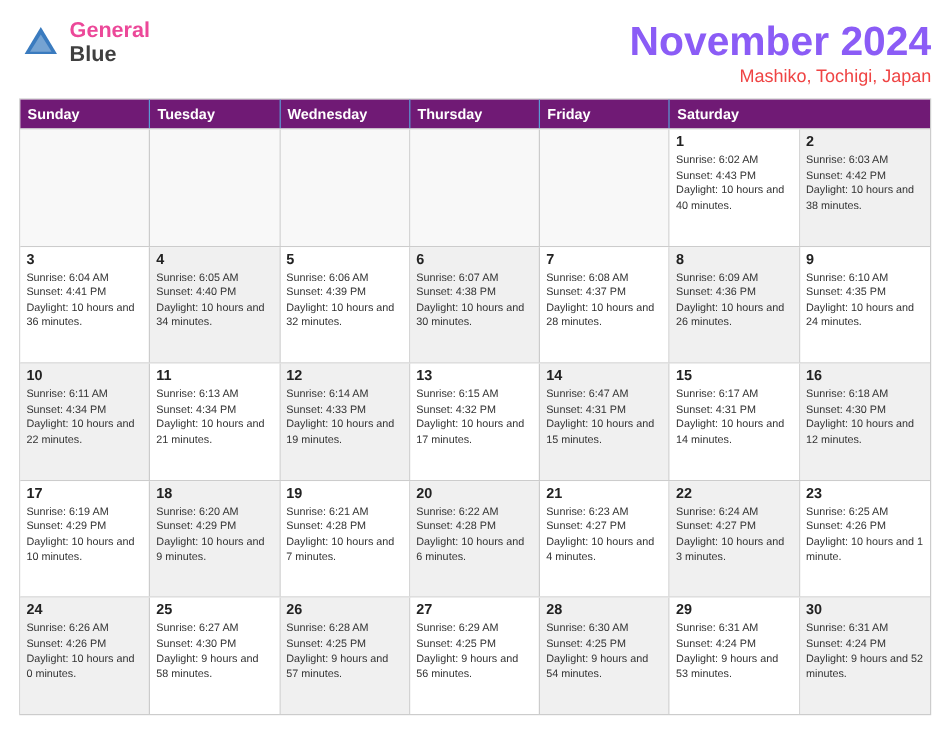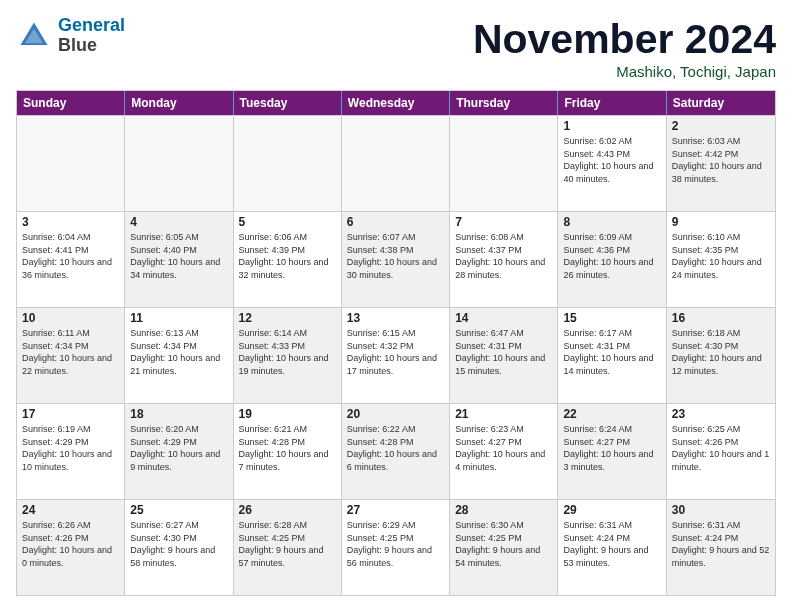--- a/index.html
+++ b/index.html
@@ -29,43 +29,43 @@
       gap: 6px;
     }
     .logo-text {
       display: flex;
       flex-direction: column;
       line-height: 1.1;
     }
     .logo-general {
       font-size: 18px;
       font-weight: bold;
-      color: #0369a1;
+      color: #ec4899;
     }
     .logo-blue {
       font-size: 18px;
       font-weight: bold;
       color: #404040;
     }
     .logo-icon {
       width: 36px;
       height: 36px;
     }
     .title-block {
       text-align: right;
     }
     .month-title {
-      font-size: 41px;
-      font-weight: bold;
-      color: #0f172a;
+      font-size: 34px;
+      font-weight: bold;
+      color: #8b5cf6;
       text-align: center;
     }
     .location {
       font-size: 15px;
-      color: #14532d;
+      color: #ef4444;
     }
     .calendar {
       flex: 1;
       display: flex;
       flex-direction: column;
       border: 1px solid #ccc;
     }
     .cal-header {
       display: grid;
       grid-template-columns: repeat(7, 1fr);
@@ -132,21 +132,20 @@
     </div>
     <div class="title-block">
       <div class="month-title">November 2024</div>
       <div class="location">Mashiko, Tochigi, Japan</div>
     </div>
   </div>
 
   <div class="calendar">
     <div class="cal-header">
     <div class="cal-header-cell">Sunday</div>
-        <div class="cal-header-cell">Monday</div>
         <div class="cal-header-cell">Tuesday</div>
         <div class="cal-header-cell">Wednesday</div>
         <div class="cal-header-cell">Thursday</div>
         <div class="cal-header-cell">Friday</div>
         <div class="cal-header-cell">Saturday</div>
       </div>
     <div class="cal-body">
     <div class="cal-row">
           <div class="cal-cell empty"></div>
           <div class="cal-cell empty"></div>

